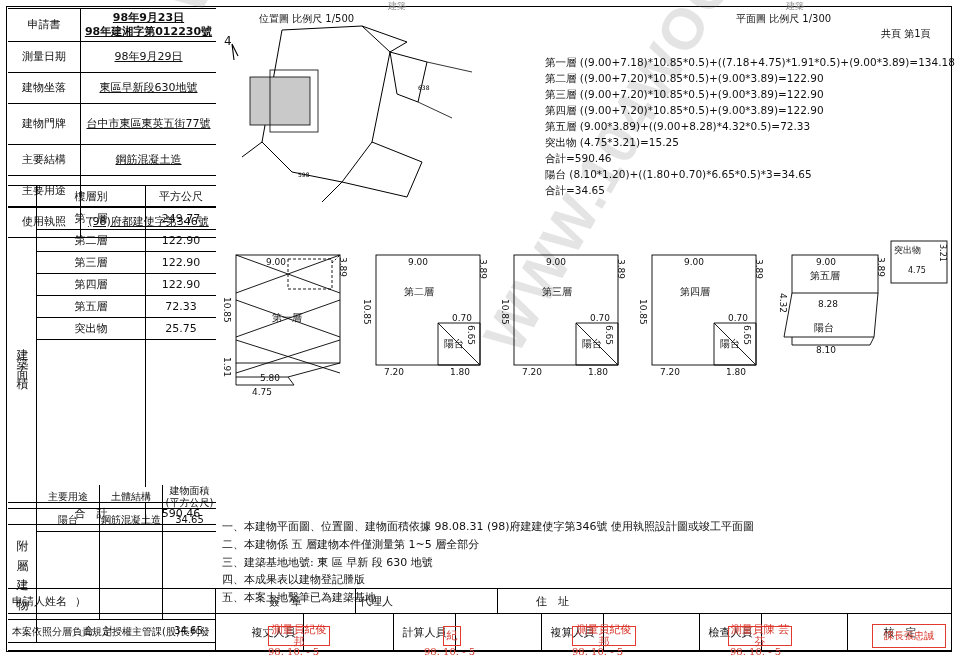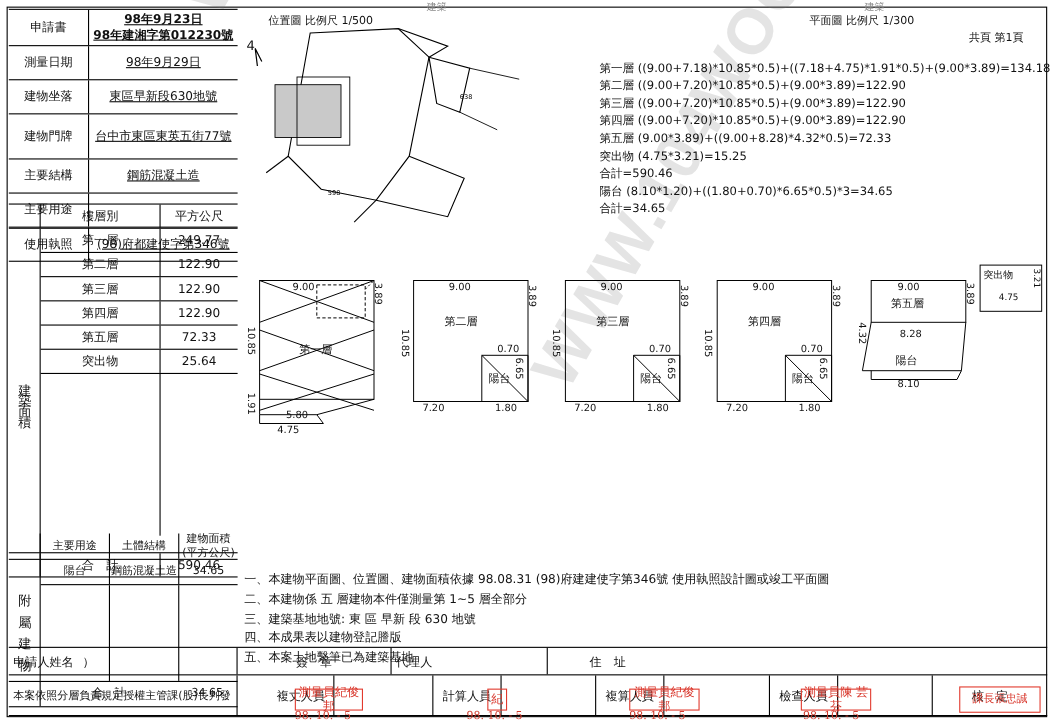--- a/index.html
+++ b/index.html
@@ -55,21 +55,21 @@
 
 <div class="page">
   <div class="frame"></div>
 
   <div class="wm wm1">WWW.104WOO.COM.TW</div>
   <div class="wm wm2">WWW.104WOO.COM.TW</div>
 
   <div class="hdr" style="left:388px;top:0px;color:#888;font-size:9px;">建築</div>
   <div class="hdr" style="left:786px;top:0px;color:#888;font-size:9px;">建築</div>
 
-  <div class="hdr" style="left:244px;top:12px;">位置圖 比例尺 1/500</div>
+  <div class="hdr" style="left:259px;top:12px;">位置圖 比例尺 1/500</div>
   <div class="hdr" style="left:736px;top:12px;">平面圖 比例尺 1/300</div>
   <div class="hdr" style="left:881px;top:27px;">共頁 第1頁</div>
 
   <div class="lt">
     <div style="border-top:1px solid #000;"></div>
     <div class="lrow">
       <div class="lab">申請書</div>
       <div class="val" style="flex-direction:column;font-weight:bold;">
         <div style="text-decoration:underline;">98年9月23日</div>
         <div style="text-decoration:underline;">98年建湘字第012230號</div>
@@ -126,21 +126,21 @@
         <div class="atr">
           <div class="c2">第四層</div>
           <div class="c3">122.90</div>
         </div>
         <div class="atr">
           <div class="c2">第五層</div>
           <div class="c3">72.33</div>
         </div>
         <div class="atr">
           <div class="c2">突出物</div>
-          <div class="c3">25.64</div>
+          <div class="c3">25.75</div>
         </div>
         <div class="atr" style="border-bottom:none;">
           <div class="c2" style="height:147px;"></div>
           <div class="c3"></div>
         </div>
       </div>
     </div>
     <div class="atr" style="border-top:1px solid #000;">
       <div class="c1" style="border-right:1px solid #000;"></div>
       <div class="c2">合　計</div>

